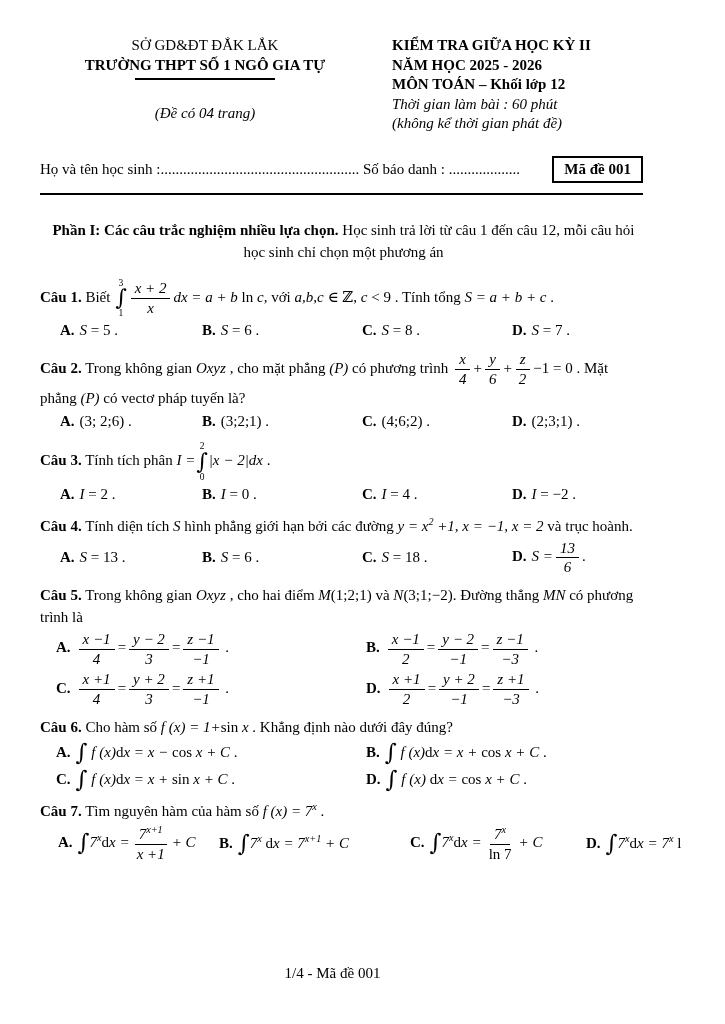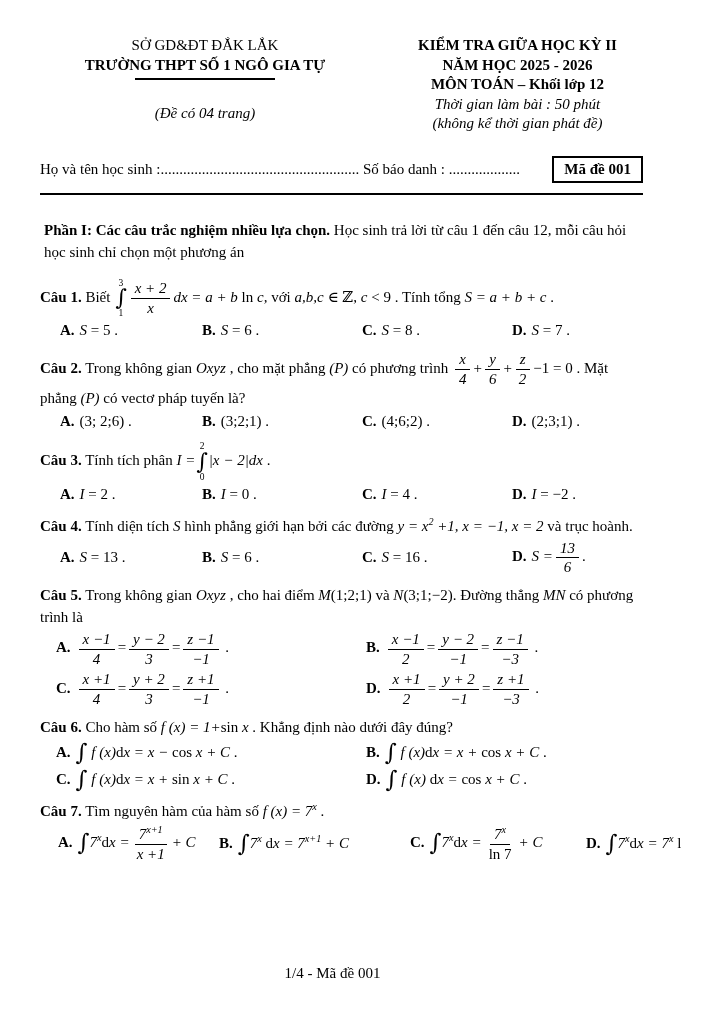--- a/index.html
+++ b/index.html
@@ -5,32 +5,32 @@
   html,body{margin:0;padding:0;background:#fff;}
   .page{
     width:681px;height:1024px;position:relative;box-sizing:border-box;
     padding:36px 38px 0 40px;background:#fff;color:#000;
     font-family:"Liberation Serif","DejaVu Serif",serif;font-size:15px;
     overflow:hidden;
   }
   
   .hdr{display:flex;}
   .hdr-left{width:330px;text-align:center;line-height:1.3;}
-  .hdr-right{flex:1;text-align:center;line-height:1.3;padding-left:22px;}
+  .hdr-right{flex:1;text-align:left;line-height:1.3;padding-left:22px;}
   .bold{font-weight:bold;}
   .ital{font-style:italic;}
   .school-rule{width:140px;height:2px;background:#000;margin:3px auto 0 auto;}
   .pages-note{font-style:italic;margin-top:24px;}
   
   .stu{display:flex;align-items:center;margin-top:22px;white-space:nowrap;overflow:hidden;}
   .stu-text{flex:1;overflow:hidden;}
   .code-box{border:2px solid #000;font-weight:bold;padding:3px 10px;margin-left:10px;flex:0 0 auto;}
   .hrule{height:2px;background:#000;margin-top:10px;}
   
-  .section-para{margin-top:24px;line-height:1.5;padding-left:4px;}
+  .section-para{margin-top:24px;line-height:1.5;padding-left:4px;text-align:center;}
   
   .q{margin-top:9px;line-height:1.45;}
   .q .stem{margin:0;}
   .opts4{display:grid;grid-template-columns:142px 160px 150px auto;margin-left:20px;margin-top:2px;align-items:center;}
   .opts4b{display:grid;grid-template-columns:135px 165px 150px auto;margin-left:18px;margin-top:2px;align-items:center;gap:26px;}
   .opts2{display:grid;grid-template-columns:310px auto;margin-left:16px;margin-top:2px;align-items:center;row-gap:4px;}
   .opt{white-space:nowrap;}
   .optl{font-weight:bold;margin-right:5px;}
   
   .rt{font-style:normal;}
@@ -56,21 +56,21 @@
     <div class="hdr-left">
       <div>SỞ GD&amp;ĐT ĐẮK LẮK</div>
       <div class="bold">TRƯỜNG THPT SỐ 1 NGÔ GIA TỰ</div>
       <div class="school-rule"></div>
       <div class="pages-note">(Đề có 04 trang)</div>
     </div>
     <div class="hdr-right">
       <div class="bold">KIỂM TRA GIỮA HỌC KỲ II</div>
       <div class="bold">NĂM HỌC 2025 - 2026</div>
       <div class="bold">MÔN TOÁN – Khối lớp 12</div>
-      <div class="ital">Thời gian làm bài : 50 phút</div>
+      <div class="ital">Thời gian làm bài : 60 phút</div>
       <div class="ital">(không kể thời gian phát đề)</div>
     </div>
   </div>
 
   <div class="stu">
     <div class="stu-text">
       <span>Họ và tên học sinh :.....................................................</span><span> Số báo danh : ...................</span>
     </div>
     <div class="code-box">Mã đề 001</div>
   </div>
@@ -128,21 +128,21 @@
       <div class="opt"><span class="optl">C.</span><span><span class="rm">I</span><span class="rt"> = 4 .</span></span></div>
       <div class="opt"><span class="optl">D.</span><span><span class="rm">I</span><span class="rt"> = −2 .</span></span></div>
     </div>
   </div>
 
   <div class="q">
     <p class="stem"><span class="rb">Câu 4.</span><span class="rt"> Tính diện tích </span><span class="rm">S</span><span class="rt"> hình phẳng giới hạn bởi các đường </span><span class="rm">y = x</span><sup class="rsup">2</sup><span class="rm"> +1, x = −1, x = 2</span><span class="rt"> và trục hoành.</span></p>
     <div class="opts4">
       <div class="opt"><span class="optl">A.</span><span><span class="rm">S</span><span class="rt"> = 13 .</span></span></div>
       <div class="opt"><span class="optl">B.</span><span><span class="rm">S</span><span class="rt"> = 6 .</span></span></div>
-      <div class="opt"><span class="optl">C.</span><span><span class="rm">S</span><span class="rt"> = 16 .</span></span></div>
+      <div class="opt"><span class="optl">C.</span><span><span class="rm">S</span><span class="rt"> = 18 .</span></span></div>
       <div class="opt"><span class="optl">D.</span><span><span class="rm">S =</span><span class="rfrac">
               <span class="fn">13</span>
               <span class="fd">6</span>
             </span><span class="rt">.</span></span></div>
     </div>
   </div>
 
   <div class="q">
     <p class="stem"><span class="rb">Câu 5.</span><span class="rt"> Trong không gian </span><span class="rm">Oxyz</span><span class="rt"> , cho hai điểm </span><span class="rm">M</span><span class="rt">(1;2;1)</span><span class="rt"> và </span><span class="rm">N</span><span class="rt">(3;1;−2)</span><span class="rt">. Đường thẳng </span><span class="rm">MN</span><span class="rt"> có phương trình là</span></p>
     <div class="opts2">

